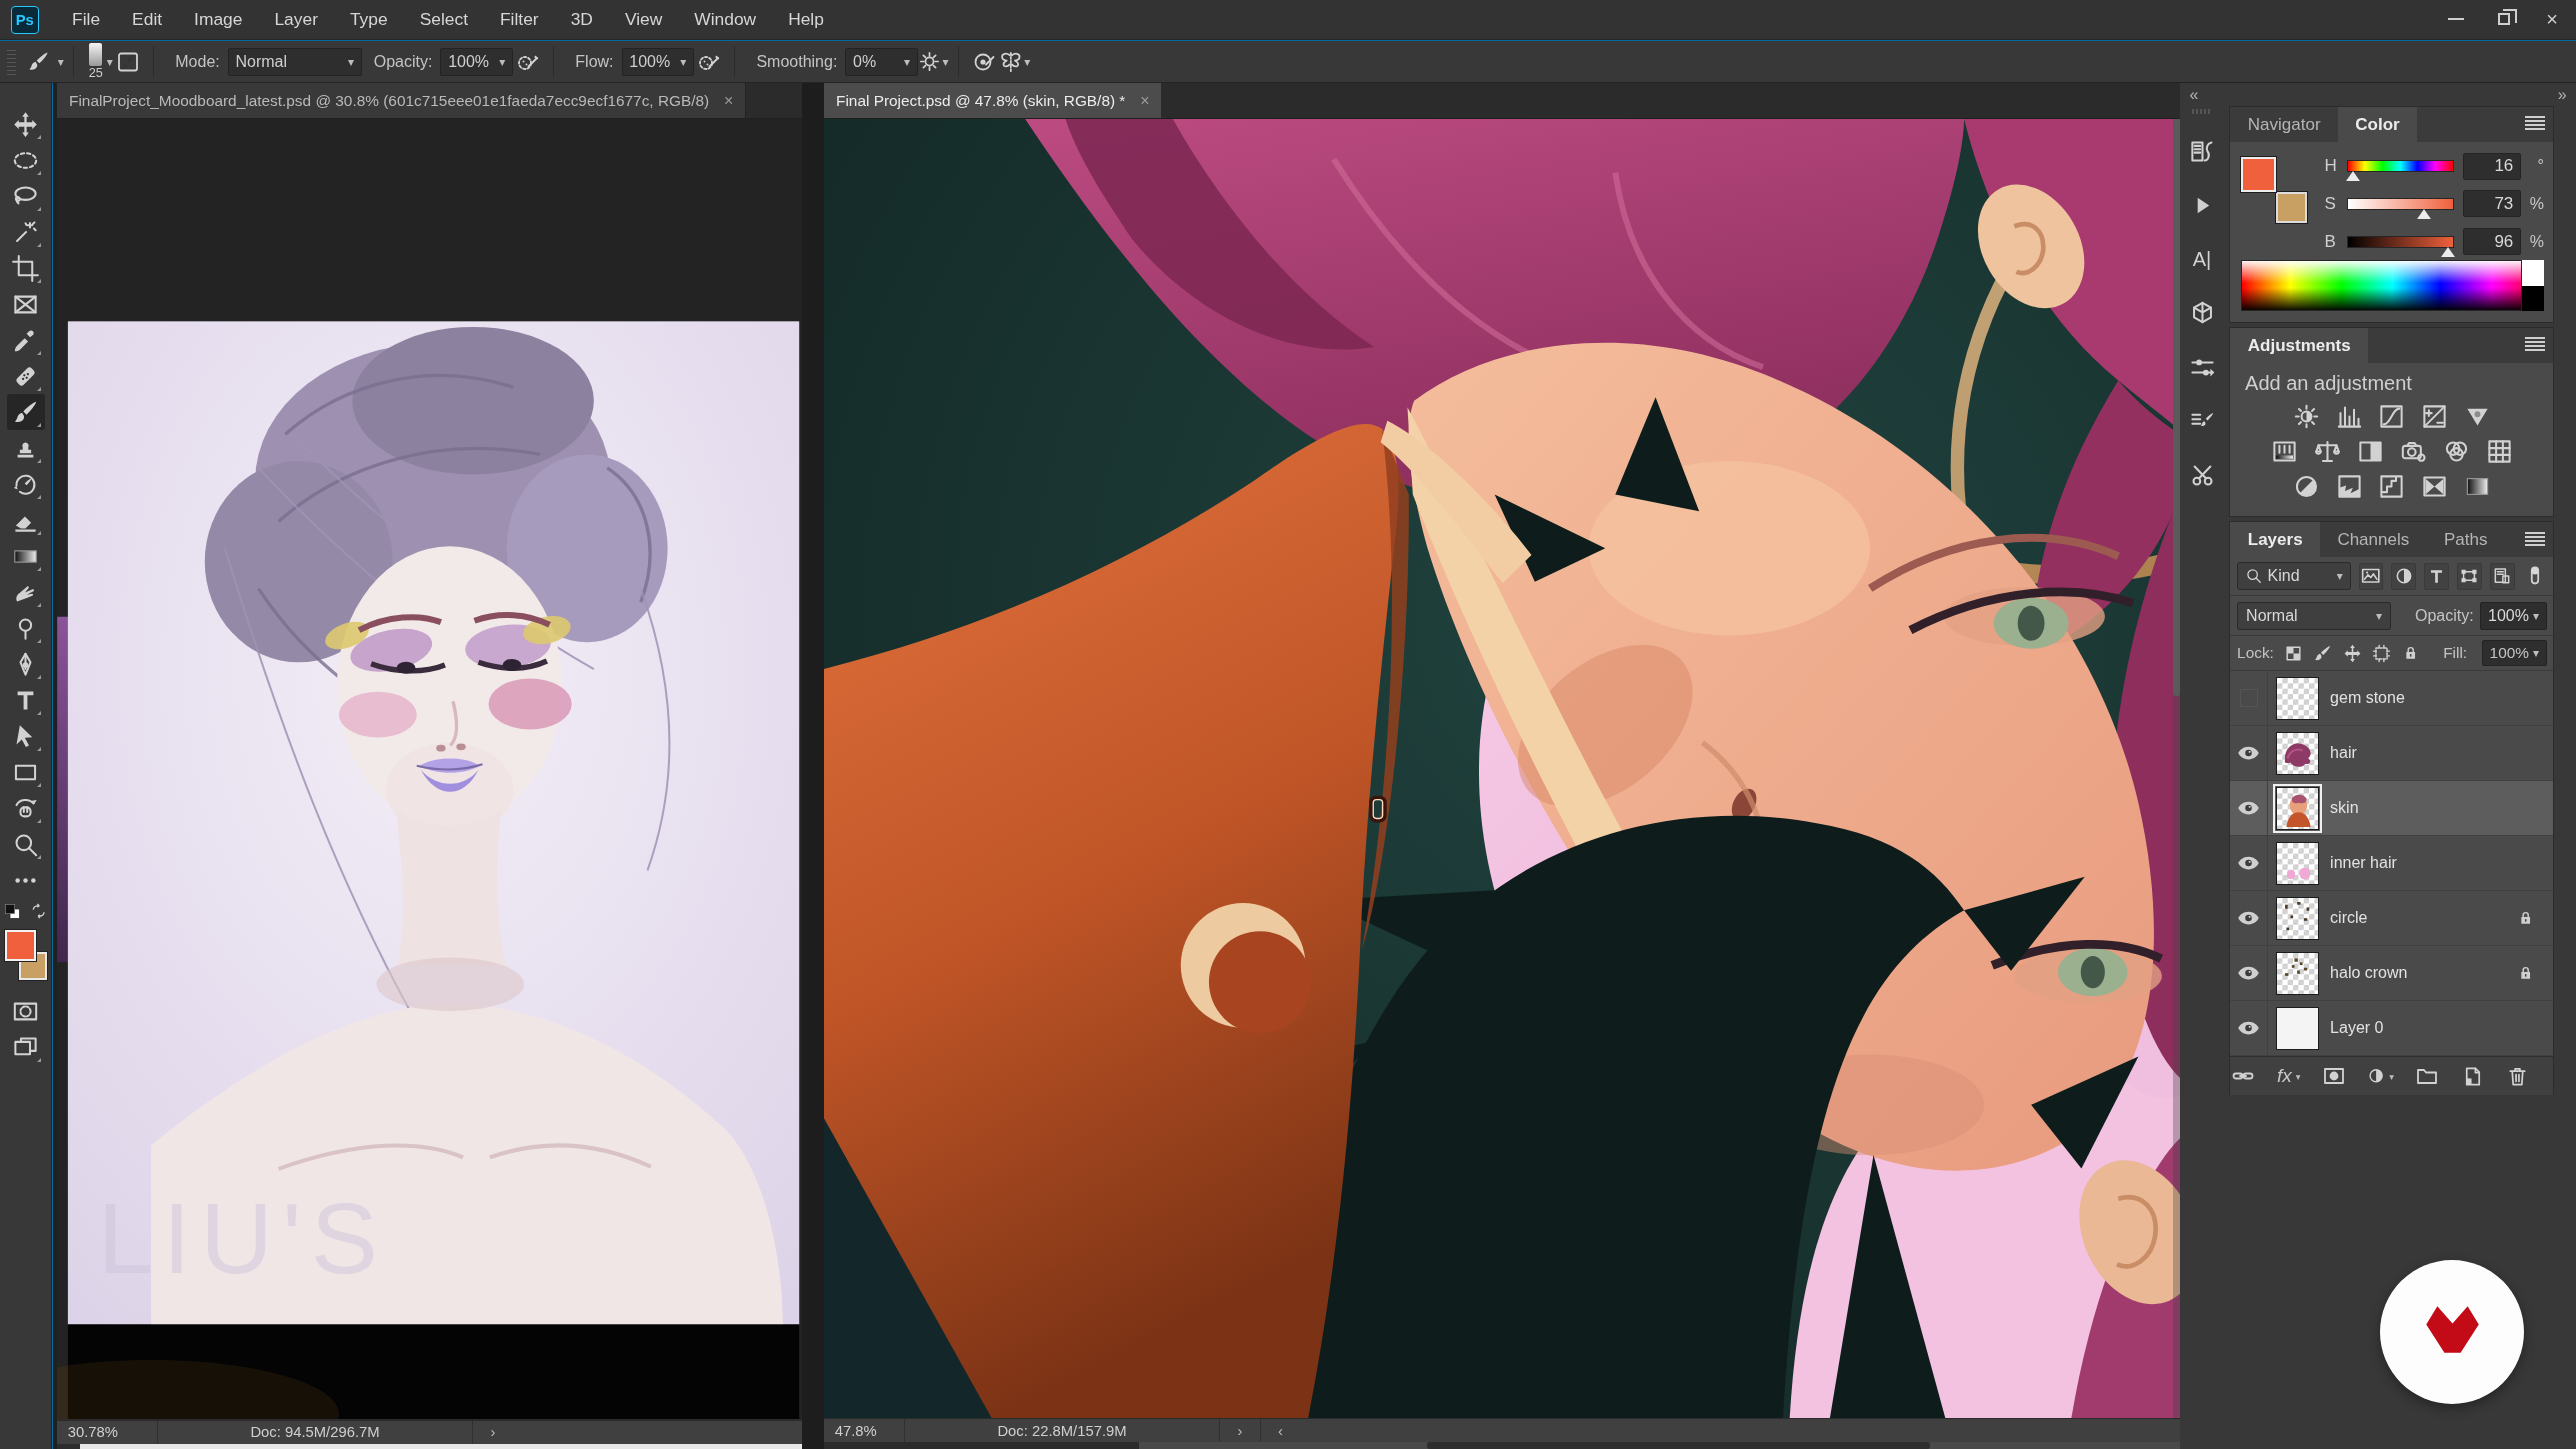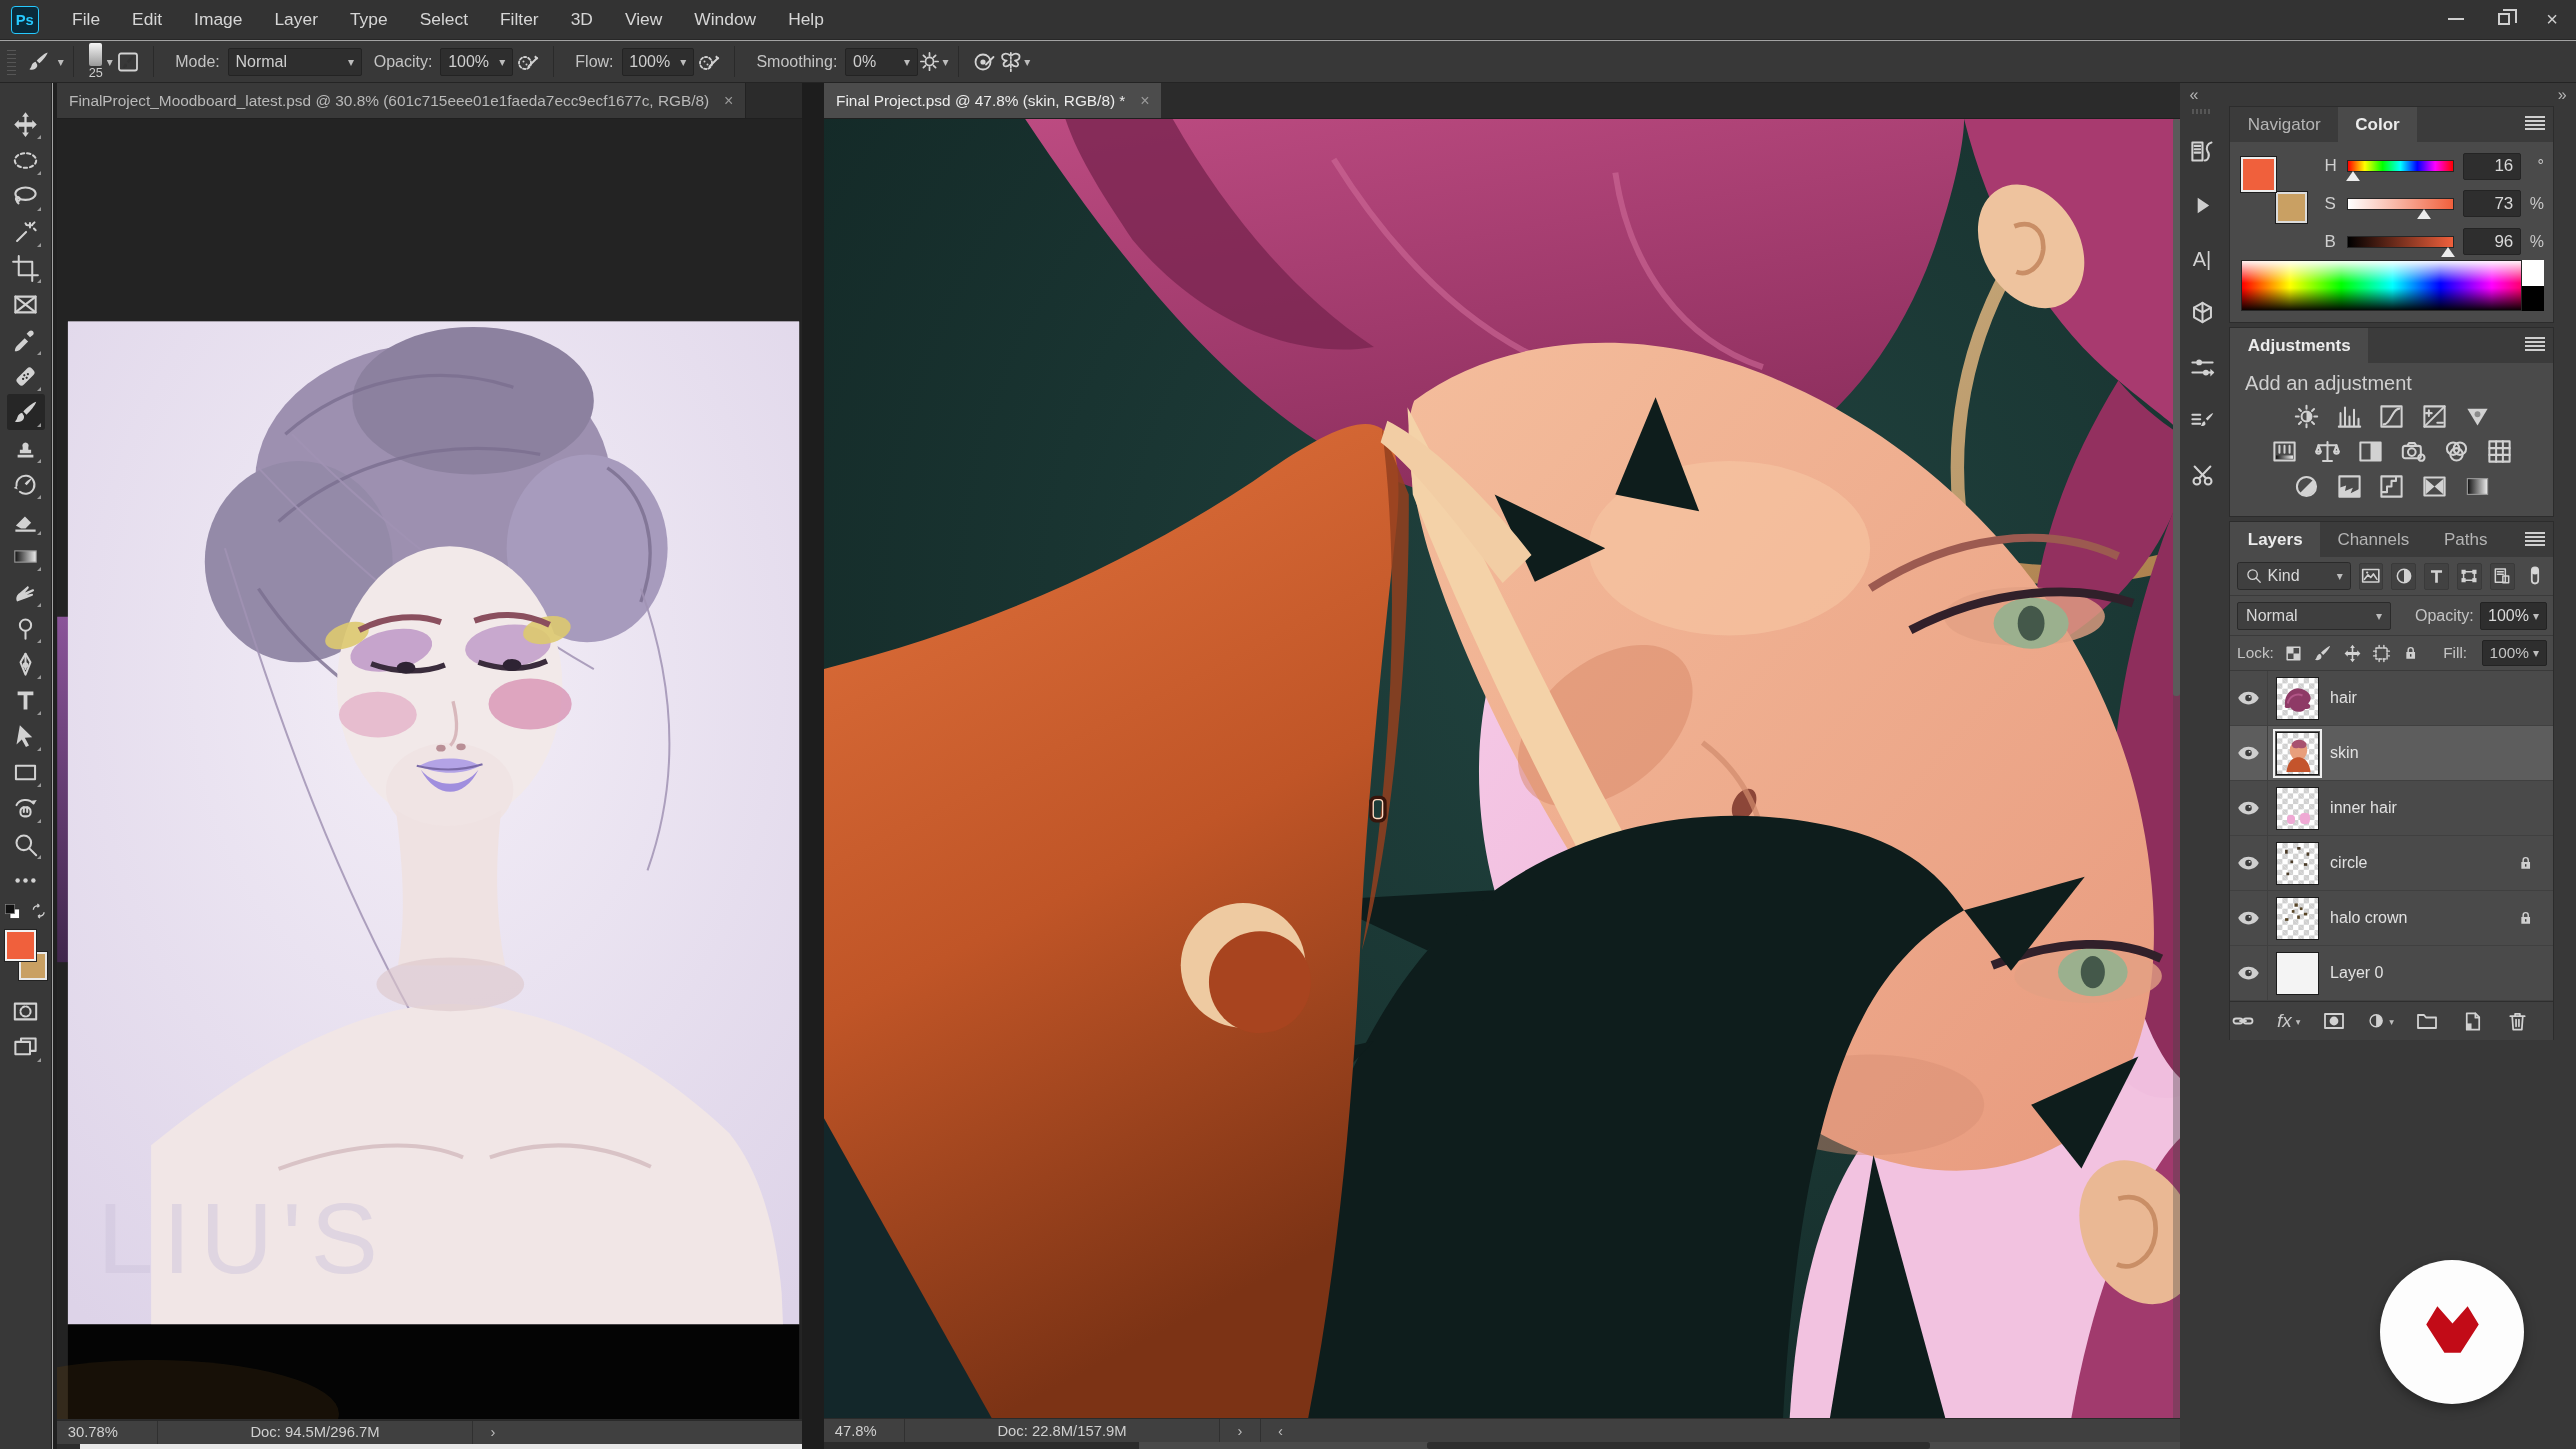--- a/index.html
+++ b/index.html
@@ -1,17 +1,17 @@
 <!DOCTYPE html>
 <html style="font-size:10.7px"><head>
 <meta charset="utf-8">
 <style>
   html,body{margin:0;padding:0;background:#1e1e1e;}
   *{box-sizing:border-box;font-family:"Liberation Sans",sans-serif;-webkit-font-smoothing:antialiased;}
-  #app{position:relative;width:2576px;height:1449px;background:#a3a3a3;overflow:hidden;color:#d9d9d9;}
+  #app{position:relative;width:2576px;height:1449px;background:#0369a1;overflow:hidden;color:#d9d9d9;}
   .ico{stroke:#d2d2d2;fill:none;stroke-width:1.8;stroke-linecap:round;stroke-linejoin:round;}
 
   
   #menubar{position:absolute;left:0;top:0;width:2576px;height:40px;background:#333333;display:flex;align-items:center;border-bottom:0.7px solid #272727;}
   #ps-logo{width:28px;height:28px;margin:0 17.4px 0 10.7px;border:1.3px solid #26c9ff;border-radius:4px;background:#0a2a3a;color:#26c9ff;font-size:14.8px;font-weight:bold;display:flex;align-items:center;justify-content:center;}
   .menu-item{font-size:17.4px;color:#d6d6d6;padding:0 16px;height:40px;display:flex;align-items:center;}
   #win-controls{position:absolute;right:0;top:0;height:38px;display:flex;}
   .winbtn{width:48px;height:38px;display:flex;align-items:center;justify-content:center;color:#cfcfcf;font-size:20px;}
   .minbar{width:16px;height:2.7px;background:#cfcfcf;}
   .restsq{width:12px;height:12px;border:2px solid #cfcfcf;position:relative;}
@@ -1200,20 +1200,27 @@
             <span style="margin-left:auto">Fill:</span>
             <div class="dd" style="margin-left:5.4px;height:25.5px">
               <span class="val" style="min-width:39px;text-align:right">100%</span>
                 <span class="caret">▾</span>
             </div>
           </div>
 
           <div id="layer-list">
             <div class="lrow">
               <div class="eye-cell">
+                  <div class="eye-empty"></div>
+                </div>
+              <div class="lthumb checker"></div>
+              <span class="lname">gem stone</span>
+            </div>
+            <div class="lrow">
+              <div class="eye-cell">
                   <svg width="23" height="16" viewBox="0 0 34 24">
                     <use href="#i-eye"></use>
                   </svg>
                 </div>
               <div class="lthumb checker">
                 <svg width="43" height="43" viewBox="0 0 64 64">
                     <path d="M12 40 C 10 24 24 12 36 16 C 50 20 54 32 46 38 C 52 40 50 48 42 46 C 38 52 24 52 20 44 C 14 46 10 44 12 40 Z" fill="#8e3a66"></path>
                     <path d="M16 38 C 18 28 28 22 38 26" stroke="#b25587" stroke-width="3" fill="none"></path>
                   </svg>
               </div>

